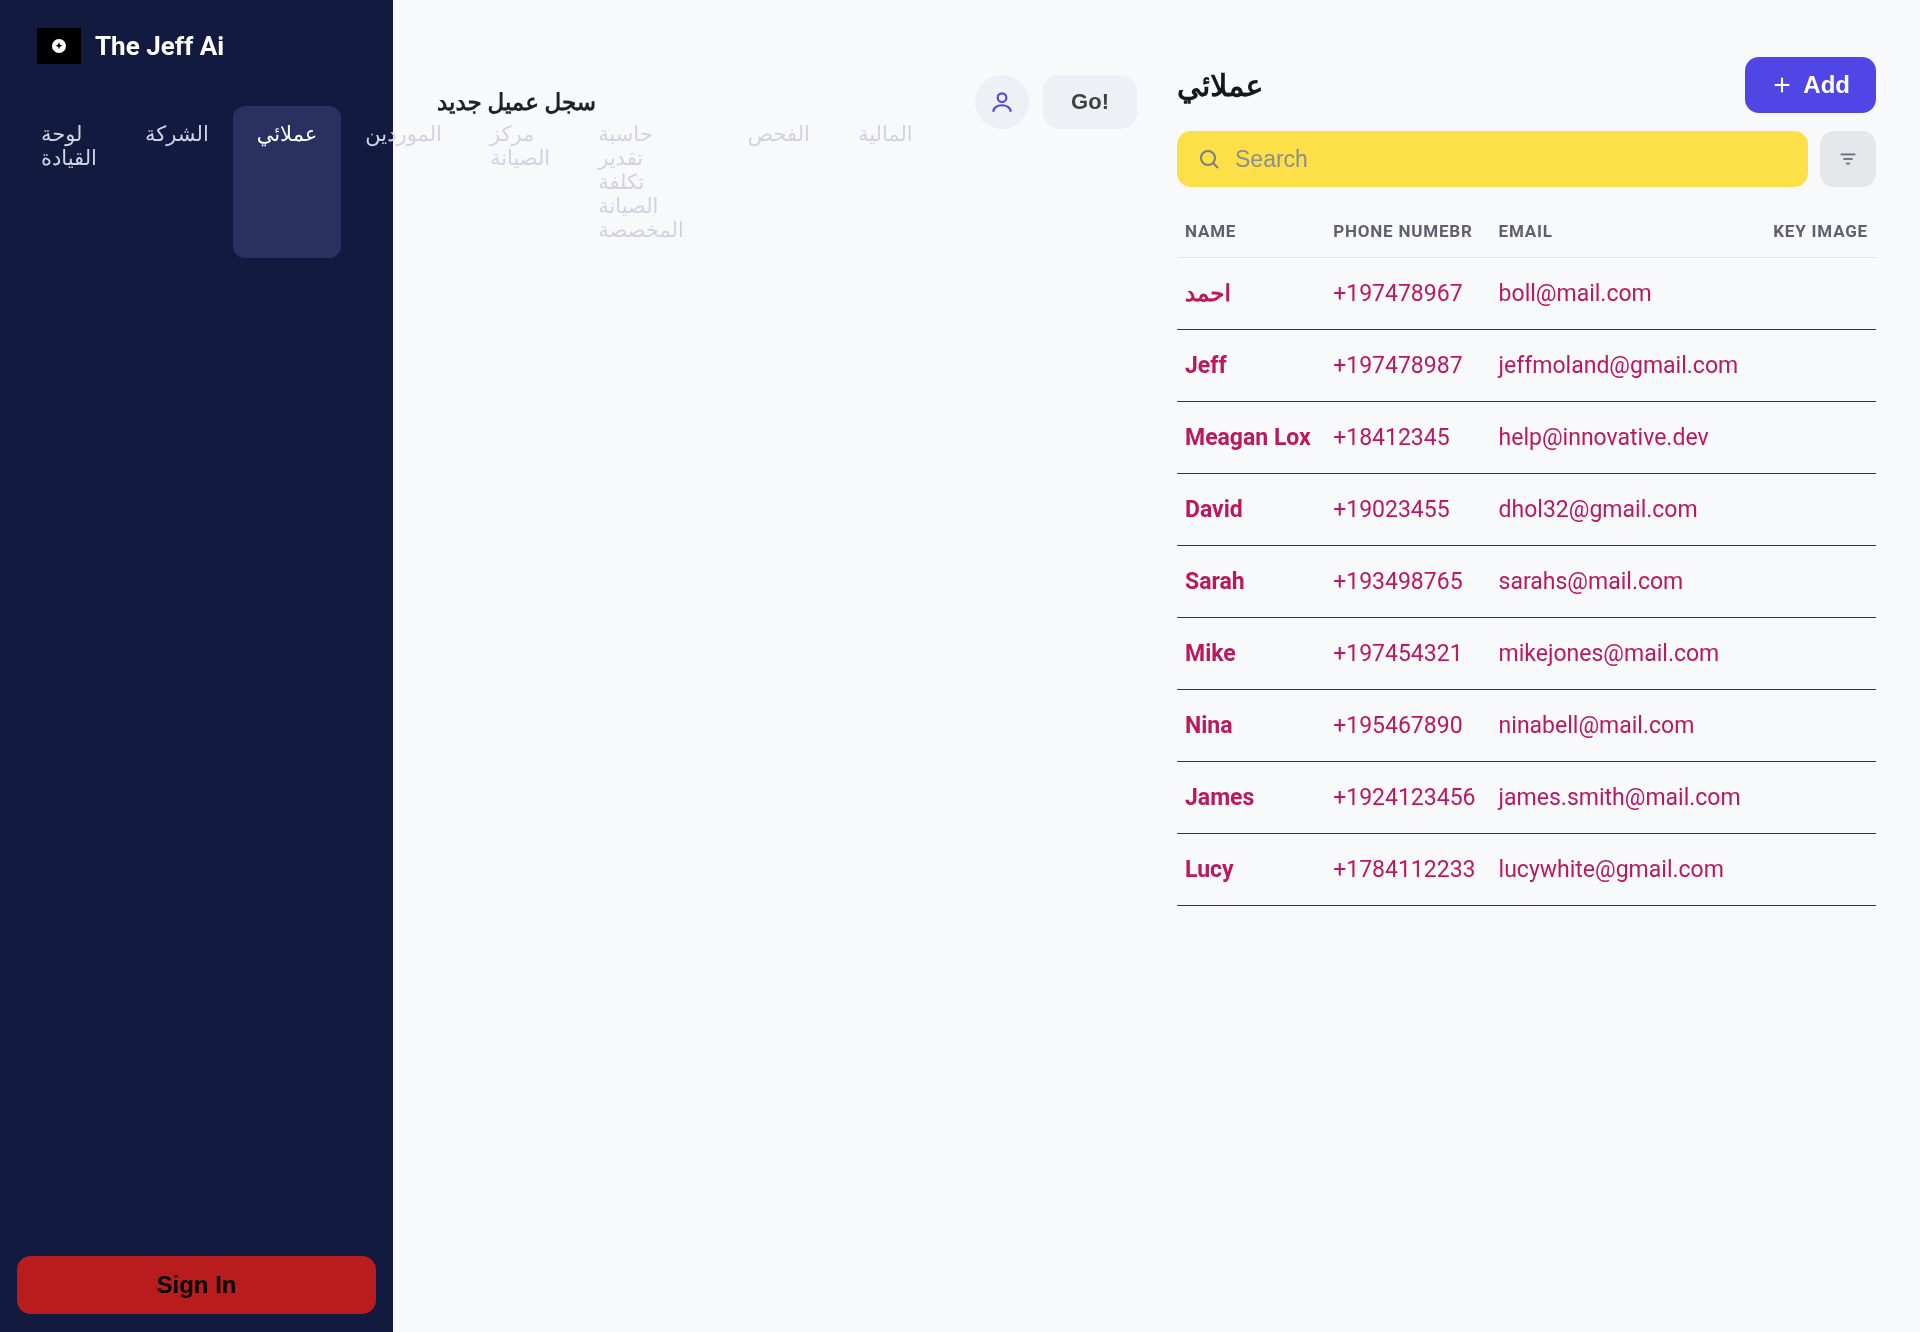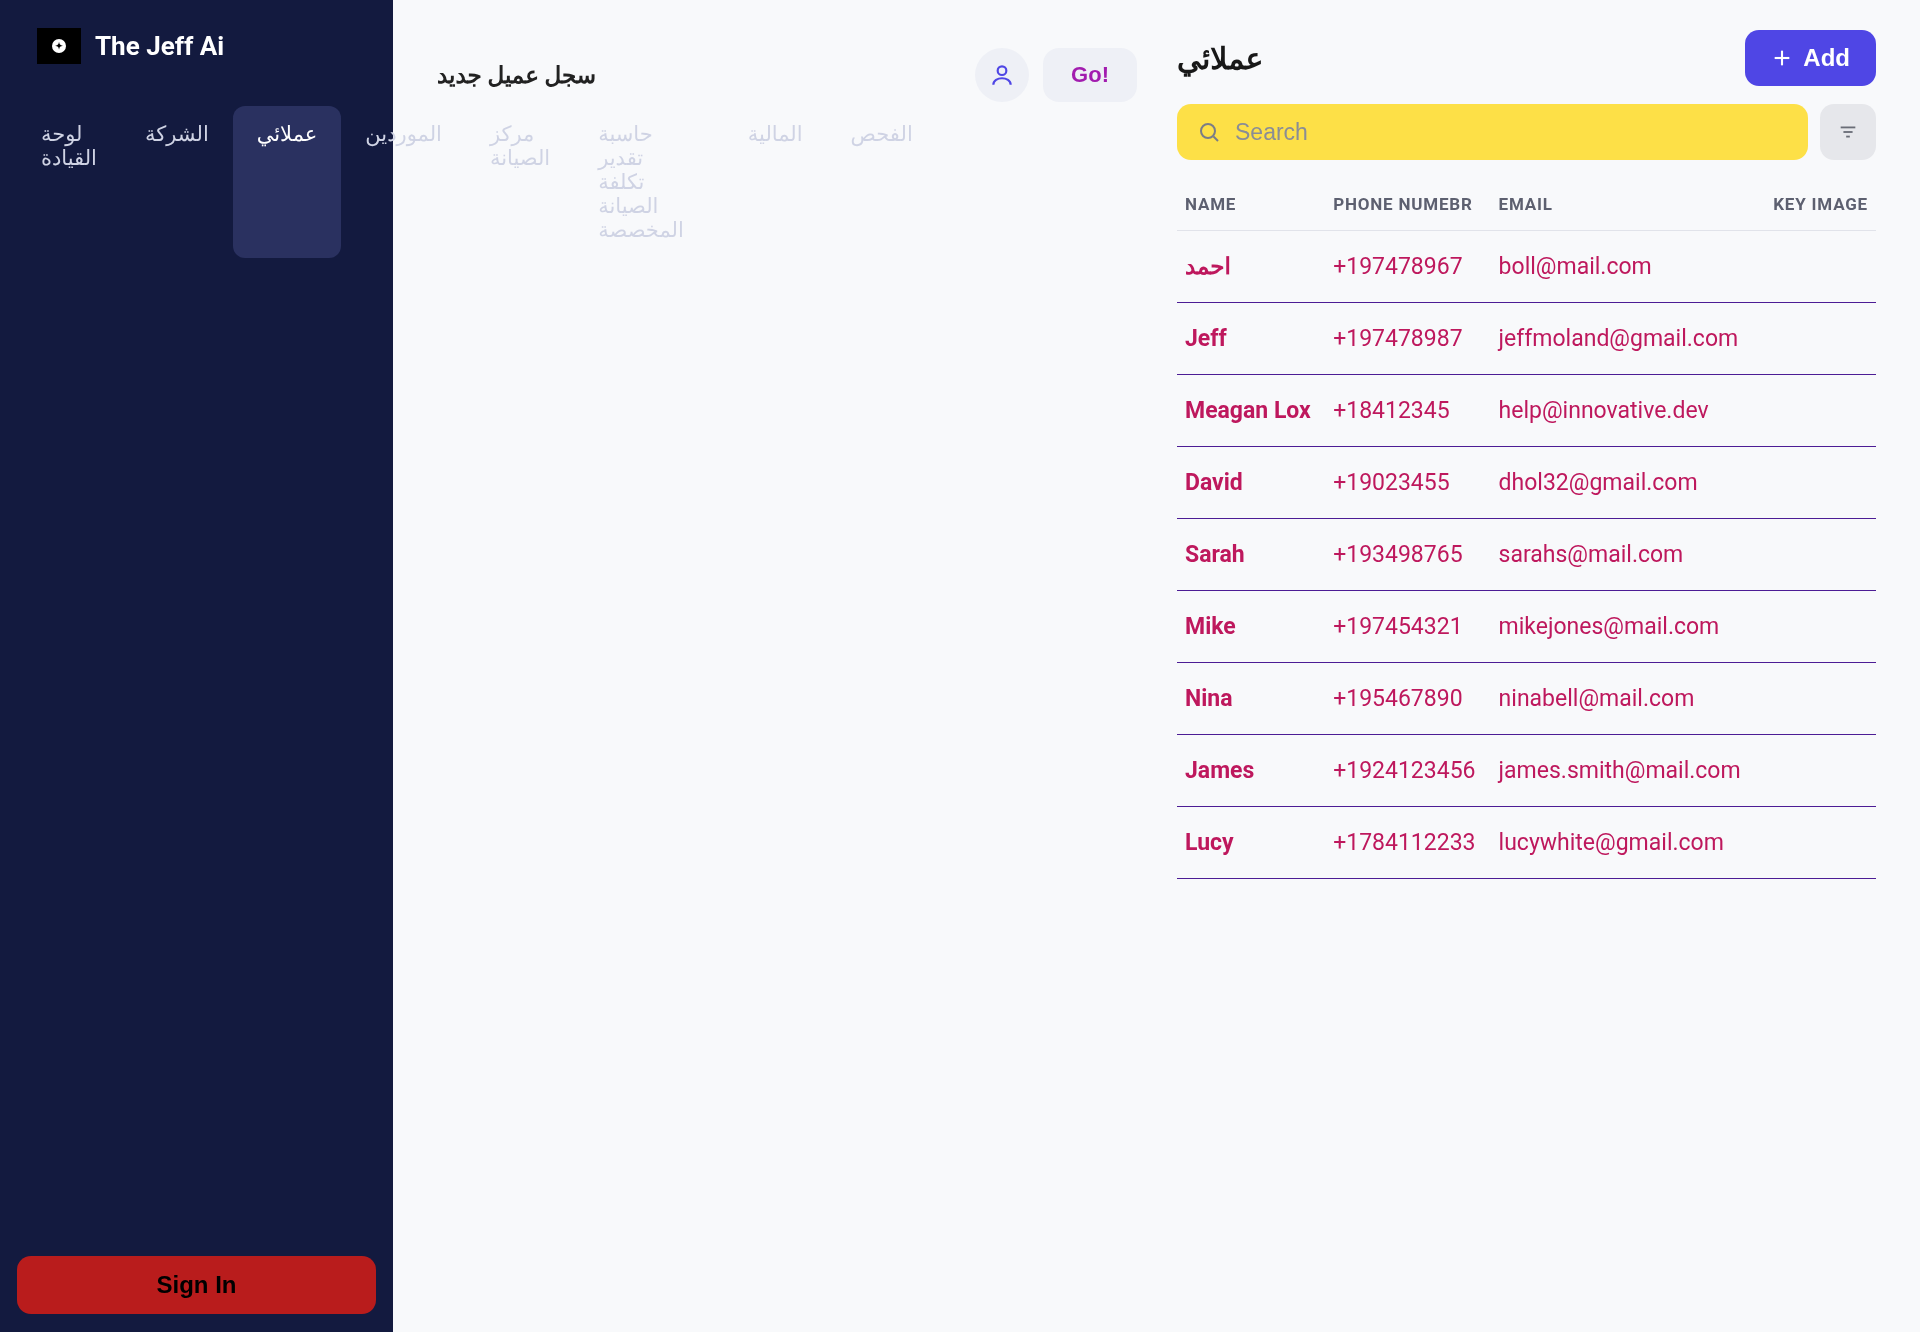--- a/index.html
+++ b/index.html
@@ -85,21 +85,21 @@
     font-weight: 600;
     border-radius: 14px;
     border: none;
     height: 58px;
     cursor: pointer;
   }
 
   .main {
     flex: 1;
     display: flex;
-    padding: 30px 44px 40px 44px;
+    padding: 57px 44px 40px 44px;
     gap: 40px;
   }
 
   .left-pane {
     flex: 0 0 700px;
     padding-top: 18px;
   }
   .register-row {
     display: flex;
     align-items: center;
@@ -129,21 +129,21 @@
     stroke: #4f46e5;
     stroke-width: 2;
     fill: none;
   }
   .go-btn {
     height: 54px;
     padding: 0 28px;
     background: #eef0f6;
     border: none;
     border-radius: 16px;
-    color: #a21caf;
+    color: #404040;
     font-size: 22px;
     font-weight: 600;
     cursor: pointer;
   }
 
   .right-pane {
     flex: 1;
     display: flex;
     flex-direction: column;
   }
@@ -247,22 +247,22 @@
   </div>
 
   <nav class="nav">
     <div class="nav-item">لوحة القيادة</div>
     <div class="nav-item">الشركة</div>
     <div class="nav-item active">عملائي</div>
     <div class="nav-item">الموردين</div>
     <div class="nav-item">مركز الصيانة</div>
     <div class="nav-item">حاسبة تقدير تكلفة الصيانة المخصصة</div>
     <div class="nav-divider"></div>
+    <div class="nav-item">الفحص</div>
     <div class="nav-item">المالية</div>
-    <div class="nav-item">الفحص</div>
   </nav>
 
   <button class="signin-btn">Sign In</button>
 </aside>
 
 <main class="main">
 
   <section class="left-pane">
     <div class="register-row">
       <span class="register-title">سجل عميل جديد</span>

